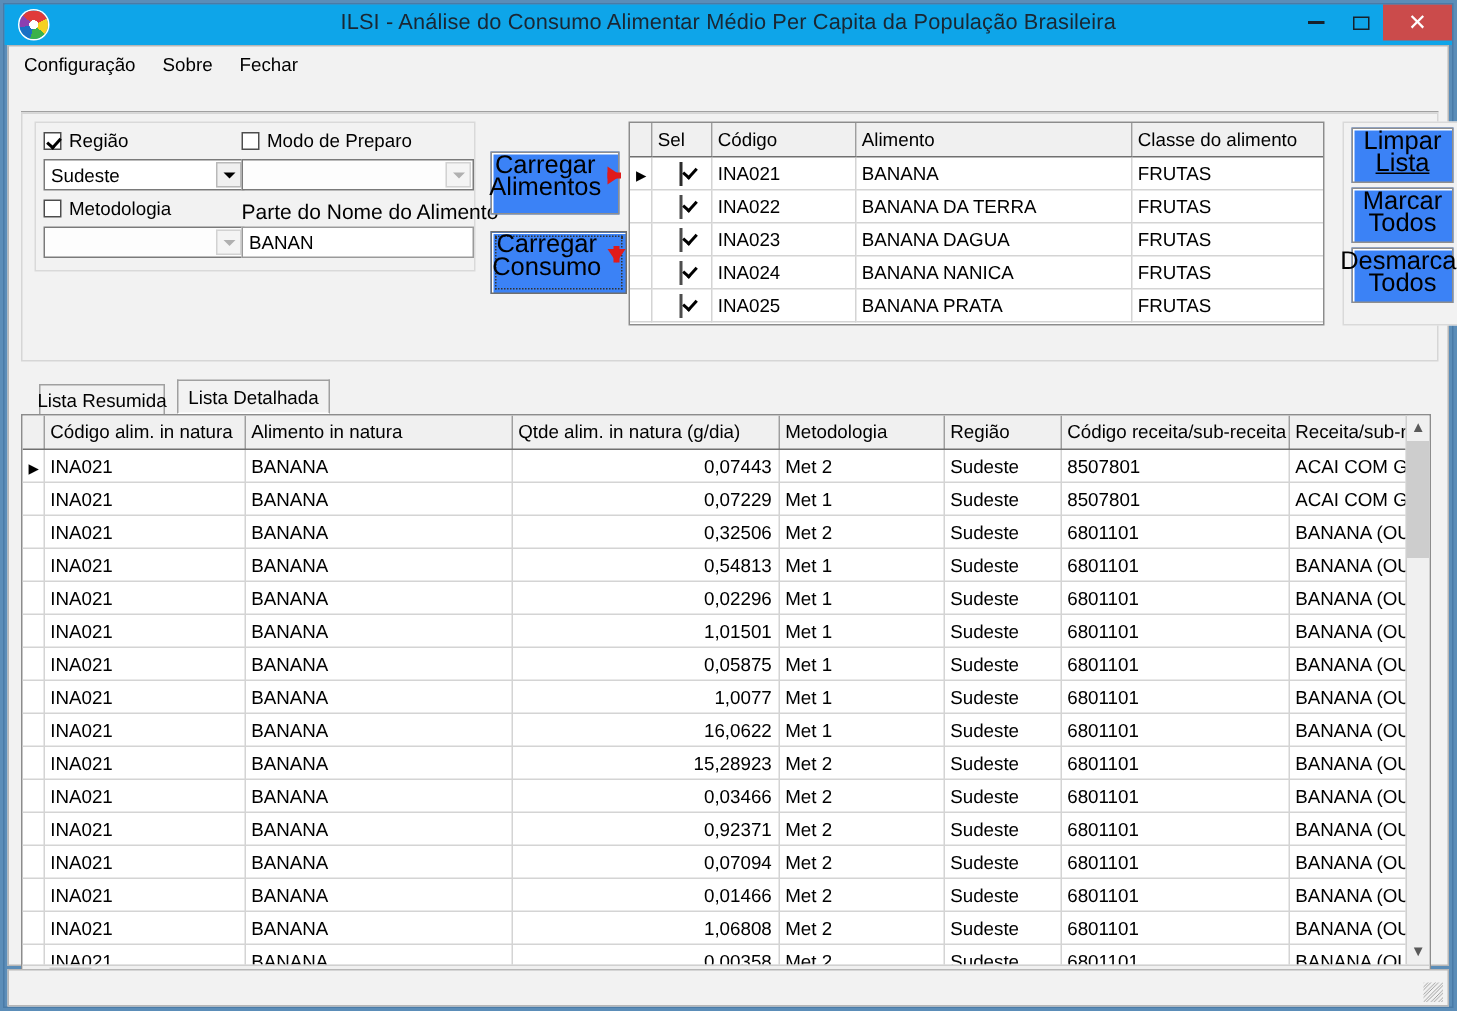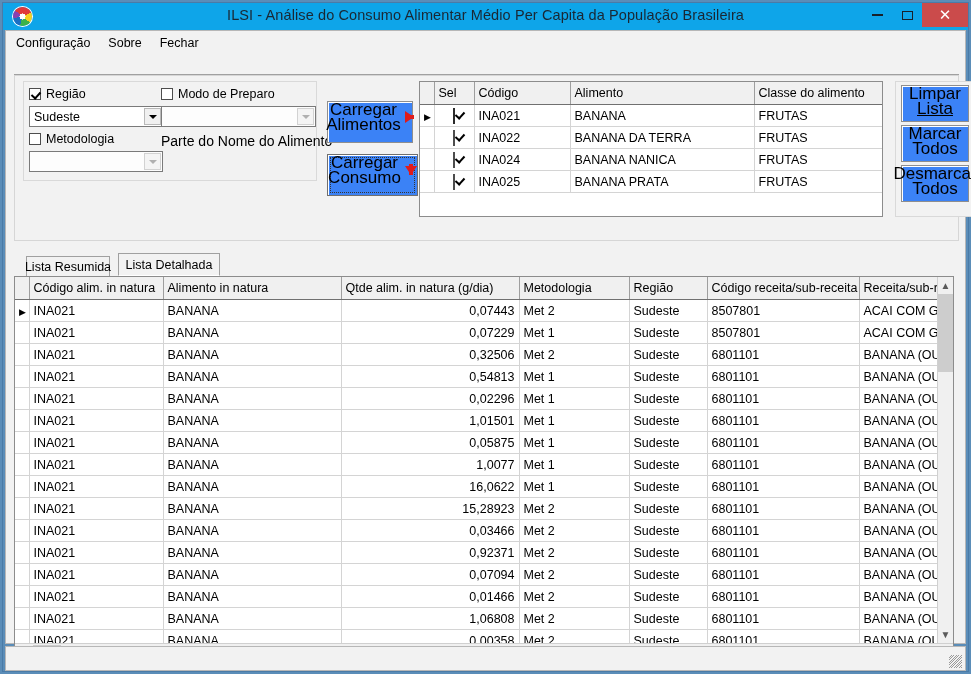--- a/index.html
+++ b/index.html
@@ -266,20 +266,23 @@
         <span>Modo de Preparo</span>
       </div>
       <div class="combo disabled" style="left:146px;top:30px;width:155px;">
         <span></span>
         <span class="combo-arrow">
             <span class="caret"></span>
           </span>
       </div>
 
       <div class="lbl" style="left:146px;top:57px;">Parte do Nome do Alimento</div>
+      <div class="txt" style="left:146px;top:75px;width:155px;">
+        <span>BANAN</span>
+      </div>
 
       <div class="actbtn" style="left:312px;top:25px;width:86px;height:42px;">
         <span class="inner">
           <span style="display:inline-block;">
             <span style="display:block;">Carregar</span>
             <span style="display:block;">Alimentos</span>
           </span>
           <span class="arrow-right"></span>
         </span>
       </div>
@@ -324,20 +327,27 @@
             <tr>
               <td class="rowhdr"></td>
               <td style="text-align:center;"><span class="chkbox on"></span></td>
               <td>INA022</td>
               <td>BANANA DA TERRA</td>
               <td>FRUTAS</td>
             </tr>
             <tr>
               <td class="rowhdr"></td>
               <td style="text-align:center;"><span class="chkbox on"></span></td>
+              <td>INA023</td>
+              <td>BANANA DAGUA</td>
+              <td>FRUTAS</td>
+            </tr>
+            <tr>
+              <td class="rowhdr"></td>
+              <td style="text-align:center;"><span class="chkbox on"></span></td>
               <td>INA024</td>
               <td>BANANA NANICA</td>
               <td>FRUTAS</td>
             </tr>
             <tr>
               <td class="rowhdr"></td>
               <td style="text-align:center;"><span class="chkbox on"></span></td>
               <td>INA025</td>
               <td>BANANA PRATA</td>
               <td>FRUTAS</td>

